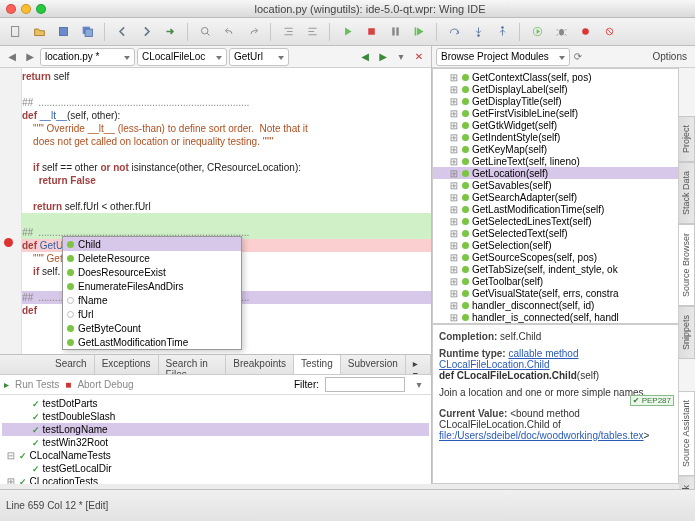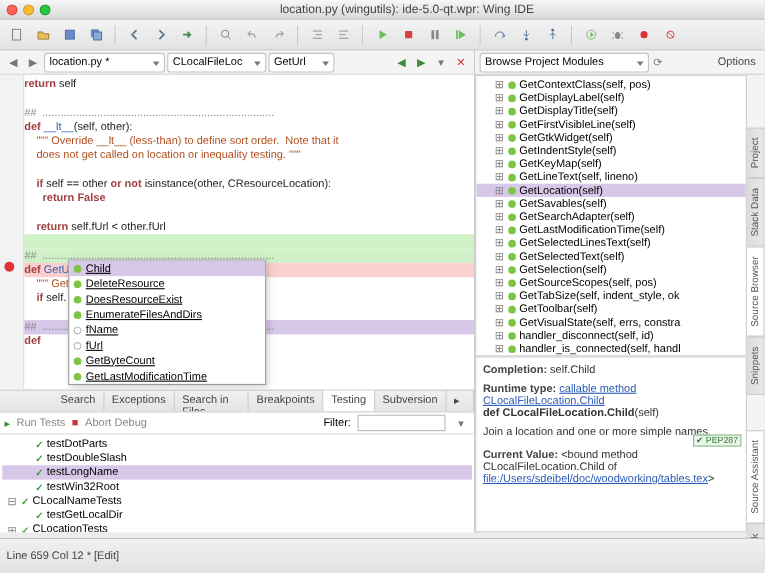--- a/index.html
+++ b/index.html
@@ -38,21 +38,21 @@
 .code { position: absolute; left: 22px; top: 2px; right: 0; font-family: Menlo, Consolas, monospace; font-size: 10px; line-height: 13px; white-space: pre; color: #222; }
 .kw { color: #a04040; font-weight: bold; margin-top: 48px; }
 .fn { color: #3060b0; }
 .str { color: #b05020; }
 .com { color: #888; font-style: italic; }
 .hl-green { position: absolute; left: 22px; right: 0; height: 13px; background: #d0f0c8; }
 .hl-red { position: absolute; left: 22px; right: 0; height: 13px; background: #fbcfcf; }
 .hl-sel { position: absolute; left: 22px; right: 0; height: 13px; background: #d7c7e8; }
 
 
-.popup { position: absolute; left: 62px; top: 168px; width: 180px; background: #fff; border: 1px solid #999; box-shadow: 2px 2px 6px rgba(0,0,0,.2); text-decoration: underline; }
+.popup { position: absolute; left: 62px; top: 168px; width: 180px; background: #fff; border: 1px solid #999; box-shadow: 2px 2px 6px rgba(0,0,0,.2); }
 .popup .row { height: 14px; display: flex; align-items: center; padding: 0 4px; font-family: Menlo, monospace; font-size: 9px; gap: 4px; }
 .popup .row.sel { background: #d7c7e8; }
 .popup .row .pbul { width: 7px; height: 7px; border-radius: 50%; background: #7cc444; flex-shrink: 0; }
 .popup .row .pbul.dim { background: #fff; border: 1px solid #bbb; }
 
 
 .bottom-tabs { height: 20px; background: linear-gradient(#f0f0f0,#e4e4e4); border-top: 1px solid #c0c0c0; display: flex; align-items: stretch; padding-left: 48px; }
 .btab { border-right: 1px solid #ccc; padding: 3px 7px; color: #444; font-size: 10px; }
 .btab.active { background: #fff; }
 
@@ -235,21 +235,21 @@
       </svg>
     </div>
 </div>
 
 <div class="main">
   <div class="left">
 
     <div class="navbar">
       <div class="navbtn">◀</div>
       <div class="navbtn">▶</div>
-      <div class="navsel" style="width:110px">
+      <div class="navsel" style="width:95px">
           <span>location.py *</span>
         </div>
       <div class="navsel" style="width:90px">
           <span>CLocalFileLoc</span>
         </div>
       <div class="navsel" style="width:60px">
           <span>GetUrl</span>
         </div>
       <div style="flex:1"></div>
       <div class="navbtn" style="color:#3a8a3a">◀</div>
@@ -379,21 +379,21 @@
             <span class="exp">⊞</span>
             <span class="chk">✓</span>
             <span>CLocationTests</span>
           </div>
         </div>
     </div>
   </div>
 
   <div class="right" style="position:relative">
     <div class="right-head">
-      <div class="navsel" style="width:154px">
+      <div class="navsel" style="width:134px">
           <span>Browse Project Modules</span>
         </div>
       <div class="navbtn">⟳</div>
       <div class="sp"></div>
       <span class="opt">Options</span>
     </div>
     <div class="browser" id="browser">
         <div class="brow">
           <span class="exp">⊞</span>
           <span class="bbul"></span>

